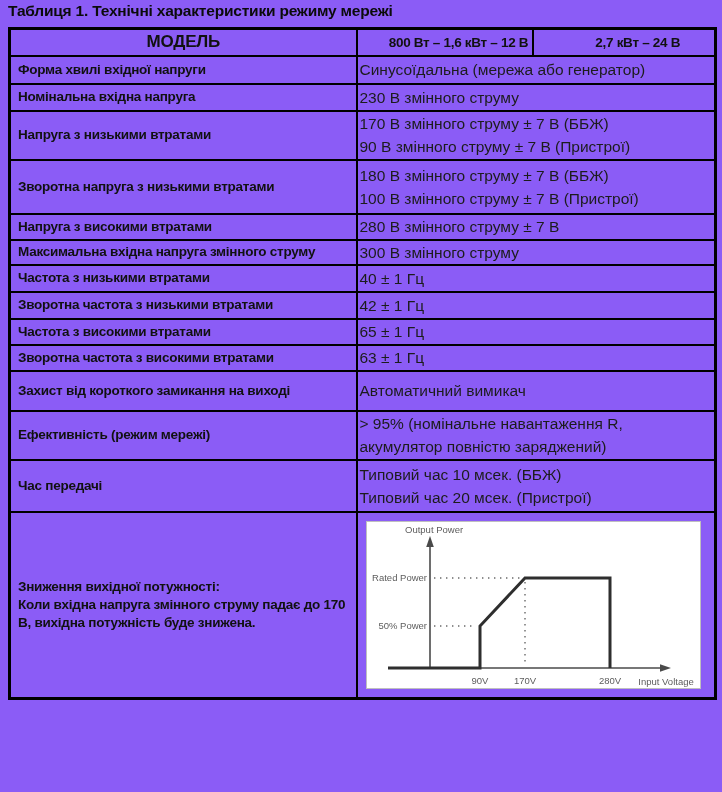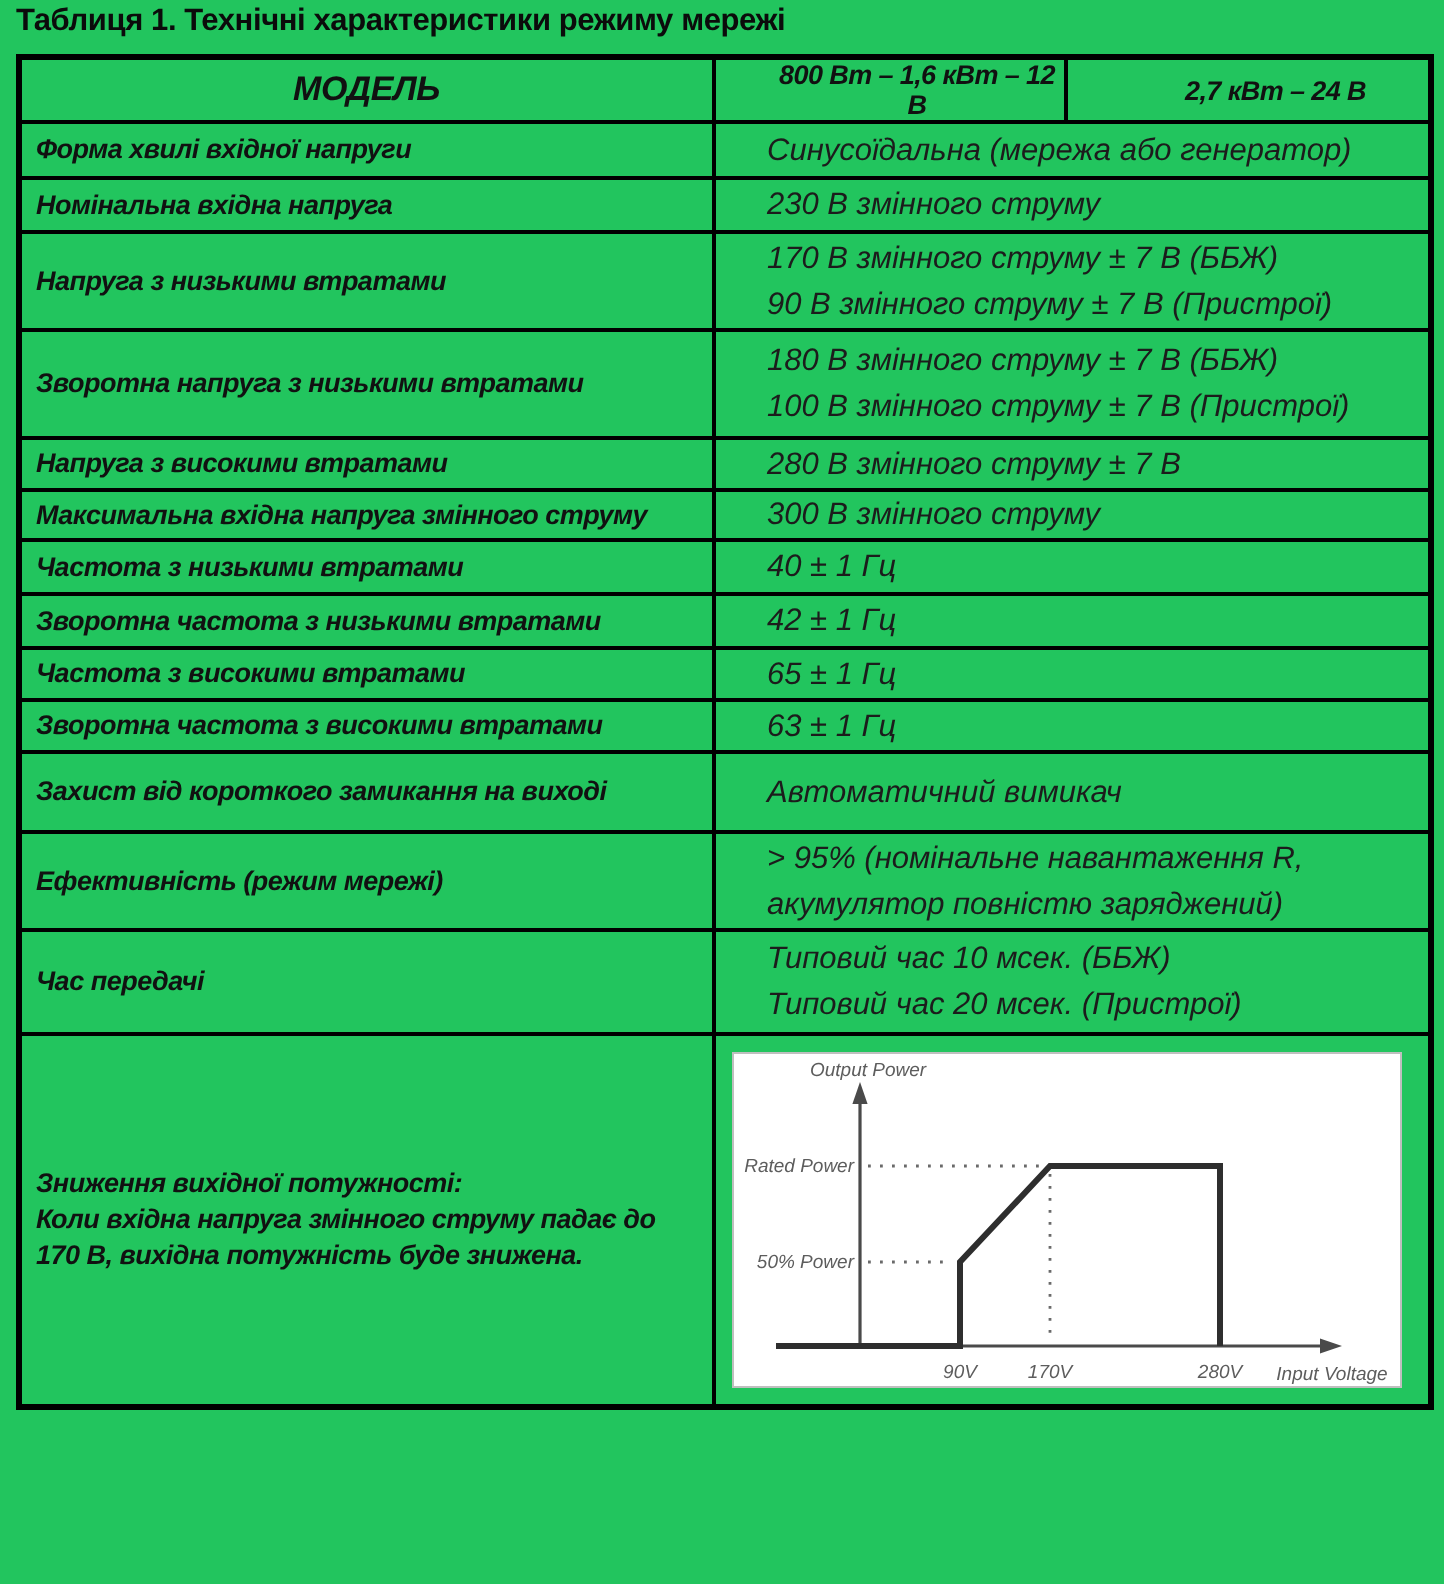--- a/index.html
+++ b/index.html
@@ -1,37 +1,37 @@
 <!DOCTYPE html>
 <html><head>
 <meta charset="utf-8">
 <style>
   * { margin:0; padding:0; box-sizing:border-box; }
   html,body { background:#ffffff; }
   .page {
     position:relative;
     width:722px; height:792px;
-    background:#22c55e;
+    background:#8b5cf6;
     font-family:"Liberation Sans", sans-serif;
     color:#111111;
     overflow:hidden;
   }
   .doc-title {
     position:absolute; left:8px; top:2px;
     font-size:15.5px; font-weight:bold; color:#0b0b0b;
     letter-spacing:-0.2px;
   }
   table.spec {
     position:absolute; left:8px; top:27px;
     width:706px;
     border-collapse:collapse;
     table-layout:fixed;
   }
   table.spec { border:3px solid #000; }
-  table.spec th, table.spec td { border:2px solid #000;font-style:italic; }
+  table.spec th, table.spec td { border:2px solid #000; }
   col.c1 { width:347px; }
   col.c2 { width:176px; }
   col.c3 { width:183px; }
   th.model {
     font-size:17px; font-weight:bold; text-align:center;
     letter-spacing:-0.2px;
   }
   th.hcol {
     font-size:13.5px; font-weight:bold; text-align:center;
     letter-spacing:-0.3px;
@@ -39,21 +39,21 @@
   }
   td.lbl {
     font-size:13.5px; font-weight:bold;
     padding-left:7px; padding-right:4px;
     letter-spacing:-0.25px;
     line-height:18px;
     vertical-align:middle;
   }
   td.val {
     font-size:15.5px; font-weight:normal;
-    padding-left:26px; padding-right:4px;
+    padding-left:2px; padding-right:4px;
     color:#1c1c1c;
     vertical-align:middle;
   }
   td.val .vline { line-height:23px; }
   td.chart-cell {
     vertical-align:middle;
     padding:8px 0 8px 8px;
     text-align:right;
   }
   .chart-box { display:block; }

